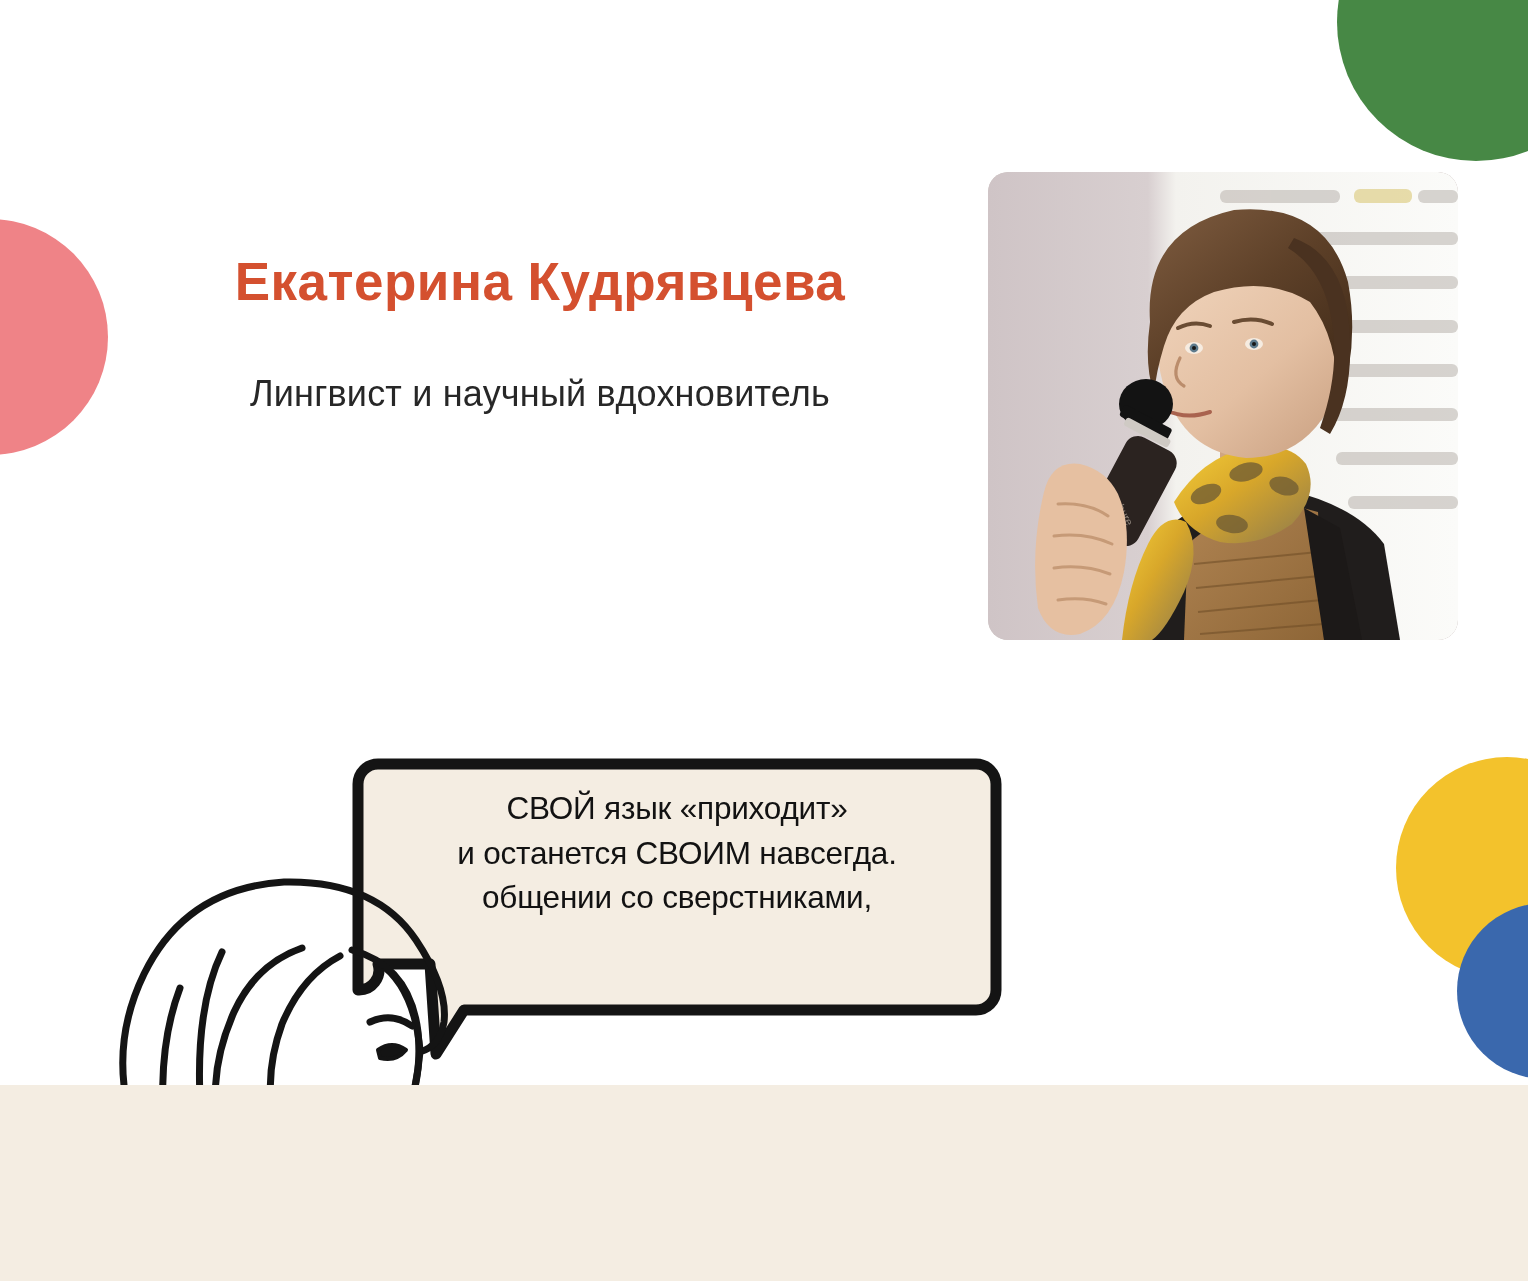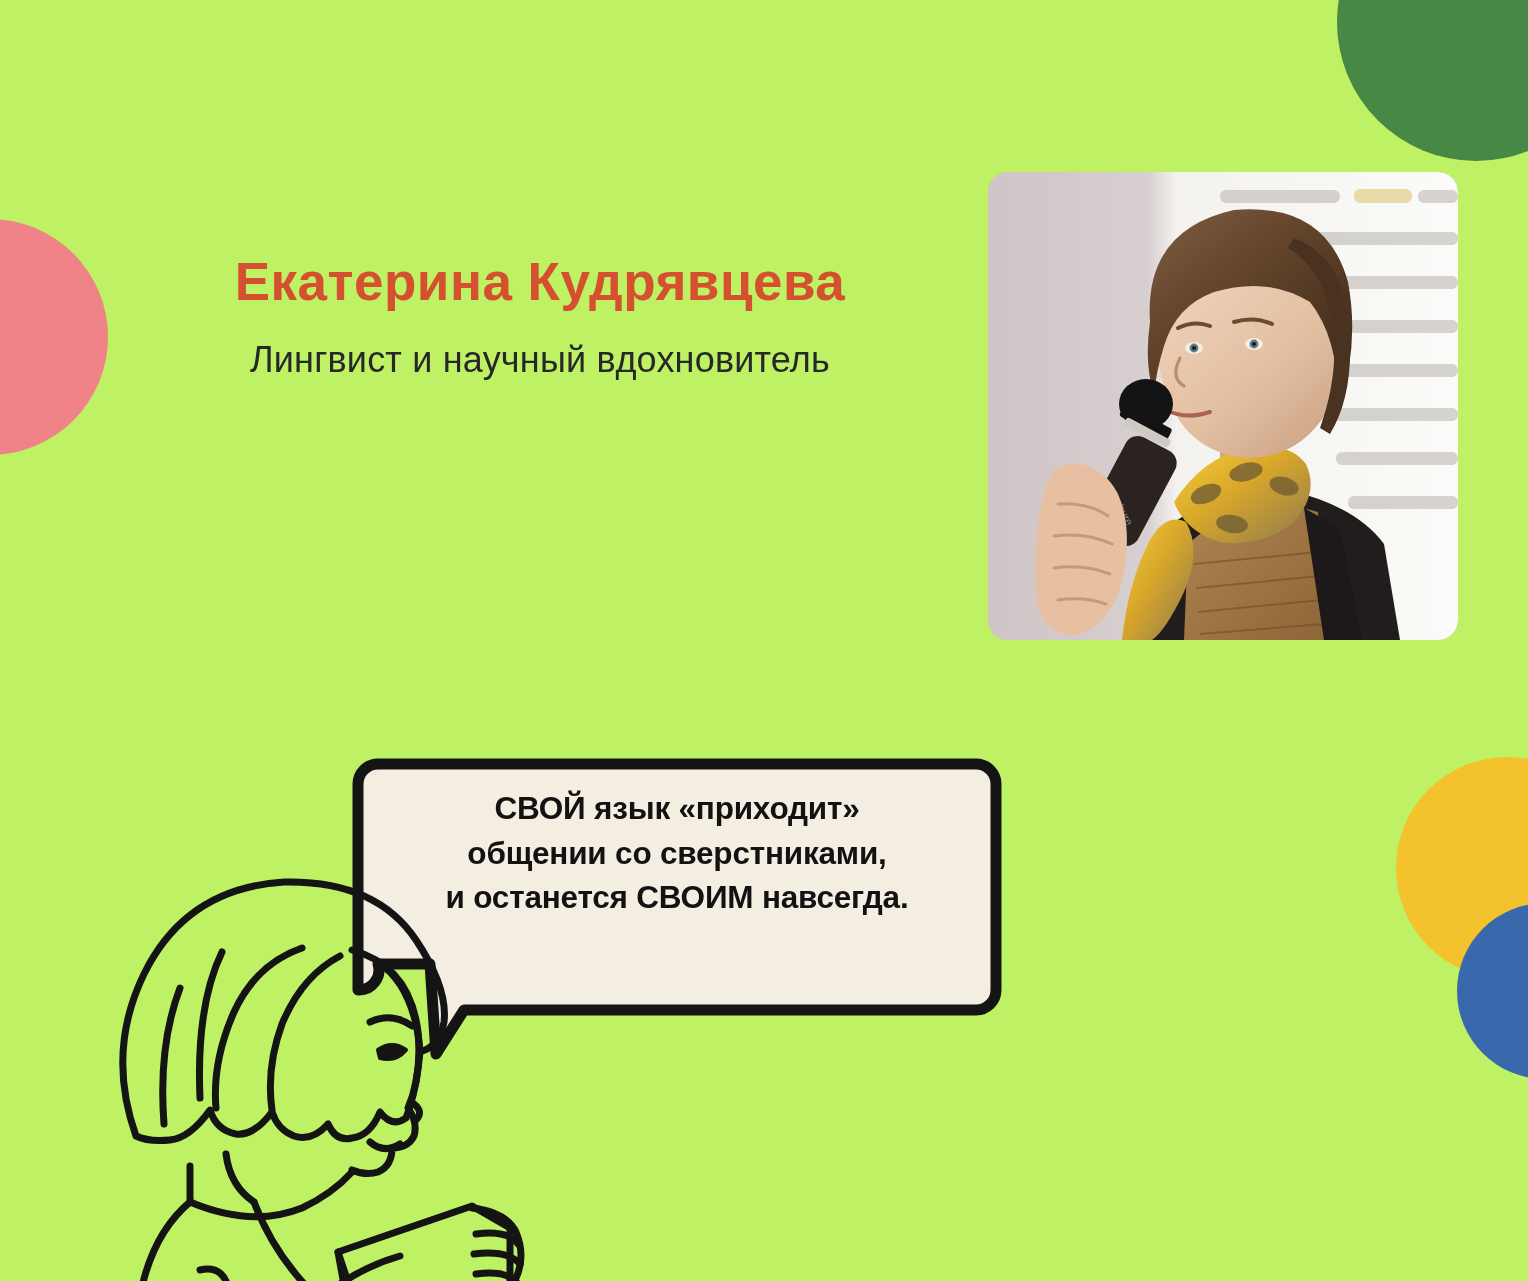--- a/index.html
+++ b/index.html
@@ -10,22 +10,22 @@
   body {
     width: 1528px;
     height: 1281px;
     background: #f4ede2;
     font-family: "Liberation Sans", "DejaVu Sans", sans-serif;
     overflow: hidden;
   }
   .slide {
     position: relative;
     width: 1528px;
-    height: 1281px;
-    background: #bef264;
+    height: 1085px;
+    background: #ffffff;
     overflow: hidden;
   }
 
   
   .deco {
     position: absolute;
     border-radius: 50%;
     pointer-events: none;
   }
   .deco-pink {
@@ -67,21 +67,21 @@
   }
   .speaker-name {
     margin: 0;
     font-size: 53px;
     font-weight: 700;
     letter-spacing: 0.5px;
     color: #d4502f;
     line-height: 1.12;
   }
   .speaker-role {
-    margin: 21px 0 0 0;
+    margin: 55px 0 0 0;
     font-size: 36px;
     font-weight: 300;
     color: #272727;
     line-height: 1.55;
     letter-spacing: 0.2px;
   }
 
   
   .photo-frame {
     position: absolute;
@@ -113,21 +113,21 @@
     width: 100%;
     height: 100%;
   }
   .bubble-text {
     position: absolute;
     left: 26px;
     top: 28px;
     width: 598px;
     text-align: center;
     font-size: 31.5px;
-    font-weight: 700;
+    font-weight: 400;
     line-height: 1.42;
     color: #121212;
     letter-spacing: -0.2px;
   }
   .bubble-line {
     display: block;
     white-space: nowrap;
   }
 
   
@@ -278,22 +278,22 @@
     </svg>
   </div>
 
   <div class="bubble-wrap">
     <svg viewBox="0 0 650 305" aria-hidden="true">
       <path d="M26 6 H624 A20 20 0 0 1 644 26 V232 A20 20 0 0 1 624 252 H112
                L84 296 L78 206 H26 A20 20 0 0 1 6 232 V26 A20 20 0 0 1 26 6 Z" fill="#f4ede2" stroke="#141414" stroke-width="11" stroke-linejoin="round" stroke-linecap="round"></path>
     </svg>
     <div class="bubble-text">
       <span class="bubble-line">СВОЙ язык «приходит»</span>
+      <span class="bubble-line">и останется СВОИМ навсегда.</span>
       <span class="bubble-line">общении со сверстниками,</span>
-      <span class="bubble-line">и останется СВОИМ навсегда.</span>
     </div>
   </div>
 
   <div class="girl-illo">
     <svg viewBox="0 0 500 460" aria-hidden="true">
       <g fill="none" stroke="#141414" stroke-width="7" stroke-linecap="round" stroke-linejoin="round">
 
         <path d="M96 300 Q66 216 104 138 Q146 52 244 46 Q336 44 376 104
                  Q408 152 404 186 Q400 210 380 216 Q376 256 366 282
                  Q352 292 340 276 Q330 300 312 302 Q296 306 288 288

